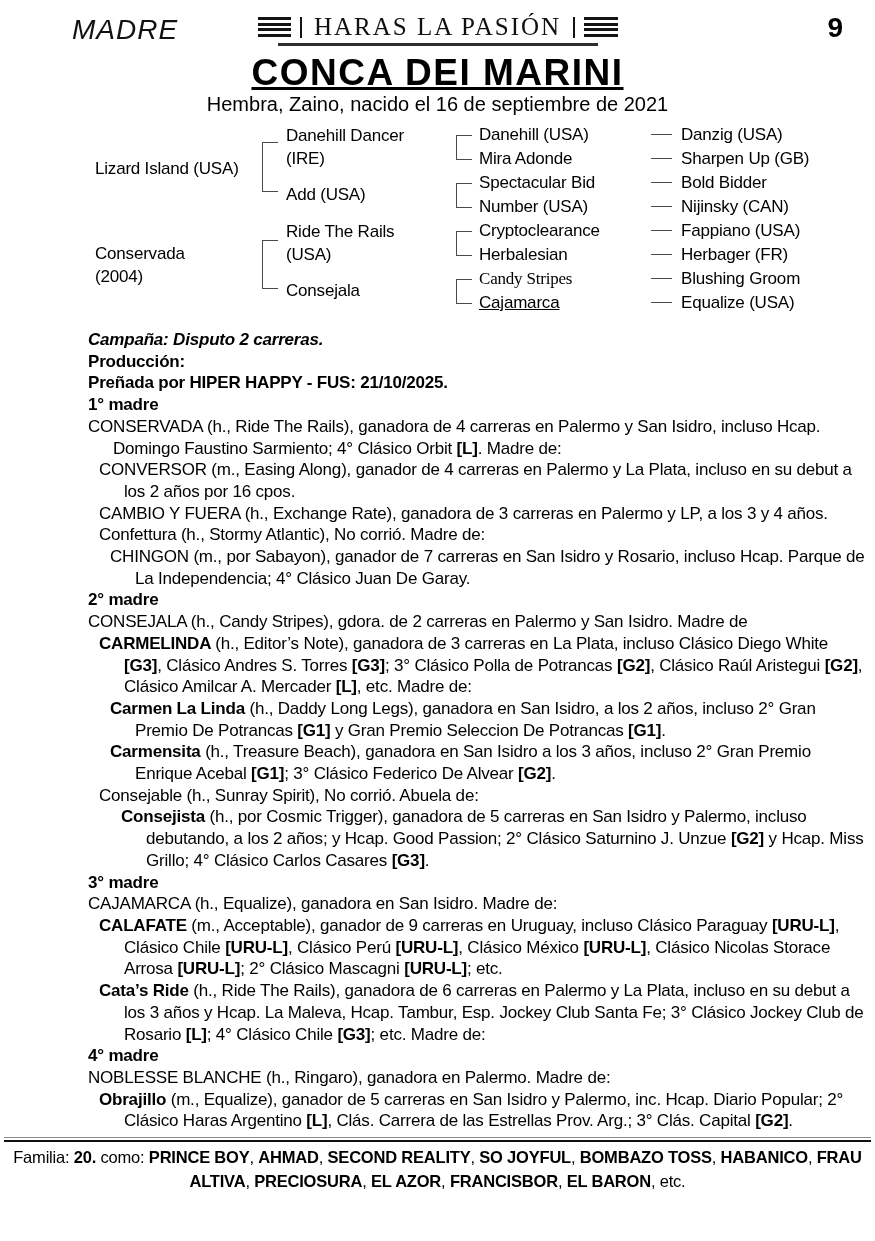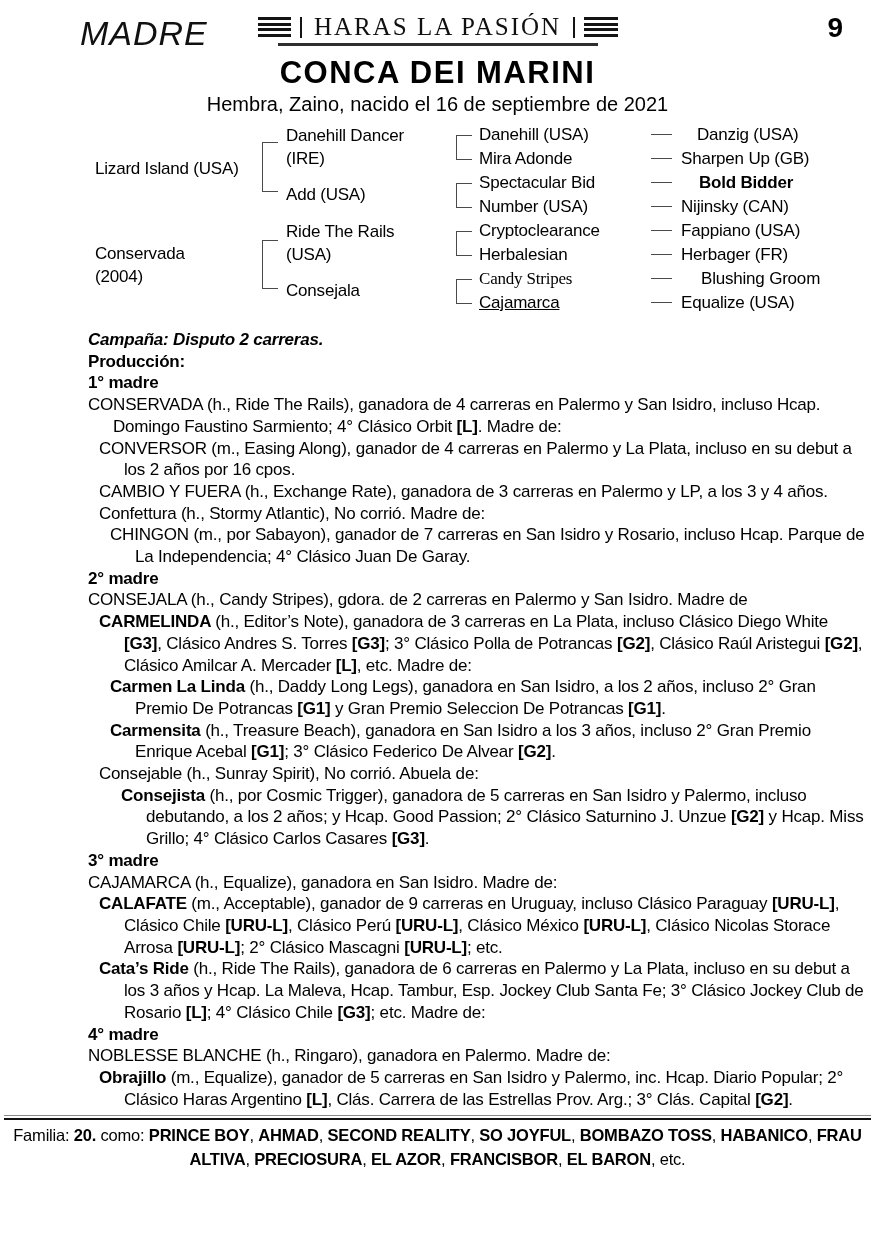--- a/index.html
+++ b/index.html
@@ -1,30 +1,30 @@
 <!DOCTYPE html>
 <html><head>
 <meta charset="utf-8">
 <style>
   html,body{margin:0;padding:0;background:#fff;}
   body{width:875px;height:1241px;position:relative;overflow:hidden;color:#000;
        font-family:"Liberation Sans",sans-serif;}
   
   .header{position:relative;height:52px;}
-  .madre{position:absolute;left:80px;top:14px;font-style:italic;font-size:34px;letter-spacing:1px;color:#111;}
+  .madre{position:absolute;left:72px;top:14px;font-style:italic;font-size:28px;letter-spacing:1px;color:#111;}
   .pagenum{position:absolute;right:32px;top:12px;font-weight:bold;font-size:28px;}
   .logo{width:360px;margin:0 auto;padding-top:13px;}
   .logo-row{display:flex;align-items:center;justify-content:center;gap:9px;}
   .bars{display:flex;flex-direction:column;gap:2.2px;width:46px;}
   .bars span{display:block;height:3.4px;background:#141414;}
   .vbar{width:2.6px;height:21px;background:#141414;}
   .logo-text{font-family:"Liberation Serif",serif;font-size:25px;letter-spacing:2px;color:#101010;white-space:nowrap;padding:0 3px;}
   .logo-underline{height:2.5px;background:#2e2e2e;width:320px;margin:2px auto 0;}
   
-  .title{text-align:center;font-size:31px;font-weight:bold;letter-spacing:1.5px;margin-top:3px;line-height:36px;}
+  .title{text-align:center;font-size:37px;font-weight:bold;letter-spacing:1.5px;margin-top:3px;line-height:36px;text-decoration:underline;}
   .subtitle{text-align:center;font-size:20px;line-height:23px;margin-top:2px;}
   
   .pedigree{position:relative;height:200px;margin-top:4px;font-size:17px;}
   .pname{position:absolute;line-height:23px;letter-spacing:-0.2px;}
   .prow{position:absolute;line-height:20px;letter-spacing:-0.2px;white-space:nowrap;}
   .bracket{position:absolute;box-sizing:border-box;border-left:1.5px solid #4a4a4a;
            border-top:1.5px solid #4a4a4a;border-bottom:1.5px solid #4a4a4a;}
   .dash{position:absolute;border-top:1.5px solid #4a4a4a;width:21px;height:0;}
   
   .body-text{margin:9px 6px 0 88px;font-size:17px;line-height:21.7px;letter-spacing:-0.2px;}
@@ -99,33 +99,34 @@
 
   <div class="dash" style="left:651px;top:14px;"></div>
   <div class="dash" style="left:651px;top:38px;"></div>
   <div class="dash" style="left:651px;top:62px;"></div>
   <div class="dash" style="left:651px;top:86px;"></div>
   <div class="dash" style="left:651px;top:110px;"></div>
   <div class="dash" style="left:651px;top:134px;"></div>
   <div class="dash" style="left:651px;top:158px;"></div>
   <div class="dash" style="left:651px;top:182px;"></div>
 
-  <div class="prow" style="left:681px;top:5px;margin-left:16px;">Danzig (USA)</div>
+  <div class="prow" style="left:681px;top:5px;">Danzig (USA)</div>
   <div class="prow" style="left:681px;top:29px;">Sharpen Up (GB)</div>
-  <div class="prow" style="left:699px;top:53px;font-weight:bold;">Bold Bidder</div>
+  <div class="prow" style="left:681px;top:53px;">Bold Bidder</div>
   <div class="prow" style="left:681px;top:77px;">Nijinsky (CAN)</div>
   <div class="prow" style="left:681px;top:101px;">Fappiano (USA)</div>
   <div class="prow" style="left:681px;top:125px;">Herbager (FR)</div>
-  <div class="prow" style="left:681px;top:149px;margin-left:20px;">Blushing Groom</div>
+  <div class="prow" style="left:681px;top:149px;">Blushing Groom</div>
   <div class="prow" style="left:681px;top:173px;">Equalize (USA)</div>
 </div>
 
 <div class="body-text" id="body-text">
     <p class="bp ind0"><span class="b i">Campaña: Disputo 2 carreras.</span></p>
     <p class="bp ind0"><span class="b">Producción:</span></p>
+    <p class="bp ind0"><span class="b">Preñada por HIPER HAPPY - FUS: 21/10/2025.</span></p>
     <p class="bp ind0"><span class="b">1° madre</span></p>
     <p class="bp ind0"><span>CONSERVADA (h., Ride The Rails), ganadora de 4 carreras en Palermo y San Isidro, incluso Hcap. Domingo Faustino Sarmiento; 4° Clásico Orbit </span><span class="b">[L]</span><span>. Madre de:</span></p>
     <p class="bp ind1"><span>CONVERSOR (m., Easing Along), ganador de 4 carreras en Palermo y La Plata, incluso en su debut a los 2 años por 16 cpos.</span></p>
     <p class="bp ind1"><span>CAMBIO Y FUERA (h., Exchange Rate), ganadora de 3 carreras en Palermo y LP, a los 3 y 4 años.</span></p>
     <p class="bp ind1"><span>Confettura (h., Stormy Atlantic), No corrió. Madre de:</span></p>
     <p class="bp ind2"><span>CHINGON (m., por Sabayon), ganador de 7 carreras en San Isidro y Rosario, incluso Hcap. Parque de La Independencia; 4° Clásico Juan De Garay.</span></p>
     <p class="bp ind0"><span class="b">2° madre</span></p>
     <p class="bp ind0"><span>CONSEJALA (h., Candy Stripes), gdora. de 2 carreras en Palermo y San Isidro. Madre de</span></p>
     <p class="bp ind1"><span class="b">CARMELINDA </span><span>(h., Editor’s Note), ganadora de 3 carreras en La Plata, incluso Clásico Diego White </span><span class="b">[G3]</span><span>, Clásico Andres S. Torres </span><span class="b">[G3]</span><span>; 3° Clásico Polla de Potrancas </span><span class="b">[G2]</span><span>, Clásico Raúl Aristegui </span><span class="b">[G2]</span><span>, Clásico Amilcar A. Mercader </span><span class="b">[L]</span><span>, etc. Madre de:</span></p>
     <p class="bp ind2"><span class="b">Carmen La Linda </span><span>(h., Daddy Long Legs), ganadora en San Isidro, a los 2 años, incluso 2° Gran Premio De Potrancas </span><span class="b">[G1]</span><span> y Gran Premio Seleccion De Potrancas </span><span class="b">[G1]</span><span>.</span></p>

